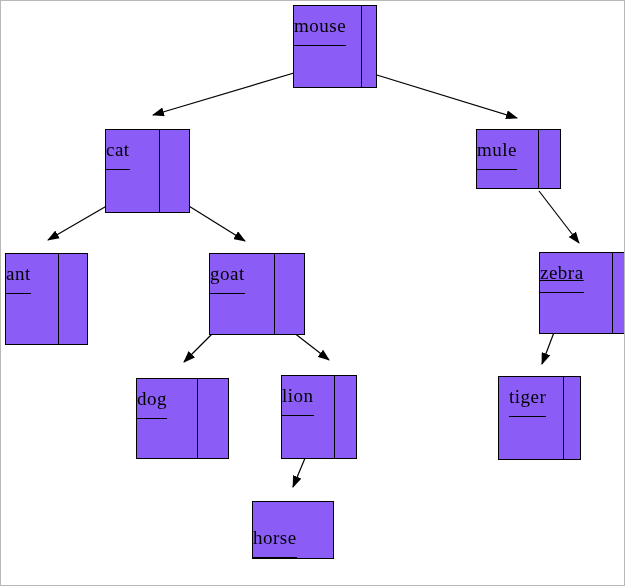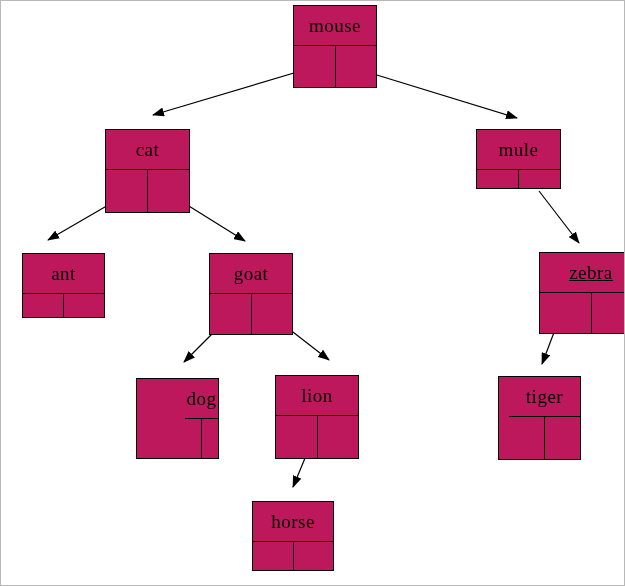--- a/index.html
+++ b/index.html
@@ -22,23 +22,23 @@
     left: 0;
     top: 0;
     width: 625px;
     height: 586px;
     pointer-events: none;
   }
   .node {
     position: absolute;
     box-sizing: border-box;
     border: 1px solid #000000;
-    background: #be185d;
+    background: #8b5cf6;
     display: flex;
-    flex-direction: column;
+    flex-direction: row;
   }
   .node-label {
     box-sizing: border-box;
     height: 40px;
     border-bottom: 1px solid #000000;
     display: flex;
     align-items: center;
     justify-content: center;
     font-size: 19px;
     color: #000000;
@@ -93,63 +93,63 @@
           <div class="cell right"></div>
         </div>
       </div>
       <div class="node" style="left: 475px; top: 128px; width: 85px; height: 60px;">
         <div class="node-label">mule</div>
         <div class="node-cells">
           <div class="cell left"></div>
           <div class="cell right"></div>
         </div>
       </div>
-      <div class="node" style="left: 21px; top: 252px; width: 83px; height: 65px;">
+      <div class="node" style="left: 4px; top: 252px; width: 83px; height: 92px;">
         <div class="node-label">ant</div>
         <div class="node-cells">
           <div class="cell left"></div>
           <div class="cell right"></div>
         </div>
       </div>
-      <div class="node" style="left: 208px; top: 252px; width: 84px; height: 82px; justify-content: flex-end;">
+      <div class="node" style="left: 208px; top: 252px; width: 96px; height: 82px; justify-content: flex-end;">
         <div class="node-label">goat</div>
         <div class="node-cells">
           <div class="cell left"></div>
           <div class="cell right"></div>
         </div>
       </div>
       <div class="node" style="left: 538px; top: 251px; width: 104px; height: 82px; text-decoration: underline;">
         <div class="node-label">zebra</div>
         <div class="node-cells">
           <div class="cell left"></div>
           <div class="cell right"></div>
         </div>
       </div>
-      <div class="node" style="left: 135px; top: 377px; width: 83px; height: 81px; padding-left: 48px;">
+      <div class="node" style="left: 135px; top: 377px; width: 93px; height: 81px;">
         <div class="node-label">dog</div>
         <div class="node-cells">
           <div class="cell left"></div>
           <div class="cell right"></div>
         </div>
       </div>
-      <div class="node" style="left: 274px; top: 374px; width: 84px; height: 84px;">
+      <div class="node" style="left: 280px; top: 374px; width: 76px; height: 84px;">
         <div class="node-label">lion</div>
         <div class="node-cells">
           <div class="cell left"></div>
           <div class="cell right"></div>
         </div>
       </div>
       <div class="node" style="left: 497px; top: 375px; width: 83px; height: 84px; padding-left: 10px;">
         <div class="node-label">tiger</div>
         <div class="node-cells">
           <div class="cell left"></div>
           <div class="cell right"></div>
         </div>
       </div>
-      <div class="node" style="left: 251px; top: 500px; width: 82px; height: 70px;">
+      <div class="node" style="left: 251px; top: 500px; width: 82px; height: 58px; align-items: flex-end;">
         <div class="node-label">horse</div>
         <div class="node-cells">
           <div class="cell left"></div>
           <div class="cell right"></div>
         </div>
       </div>
     </div>
 </div>
 
 </body></html>

